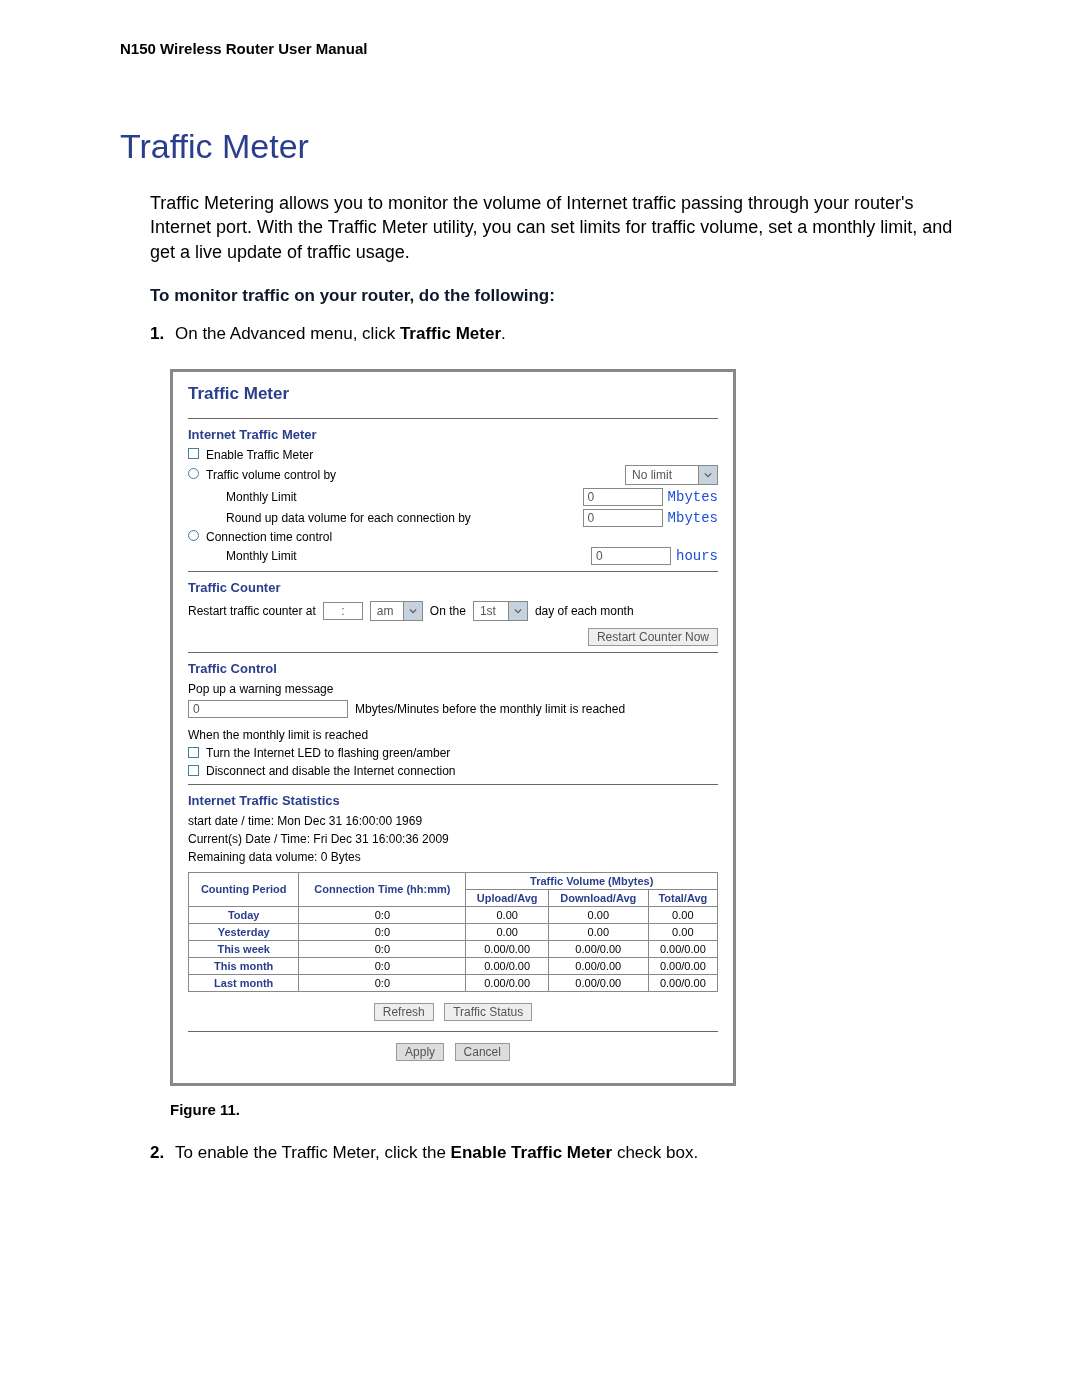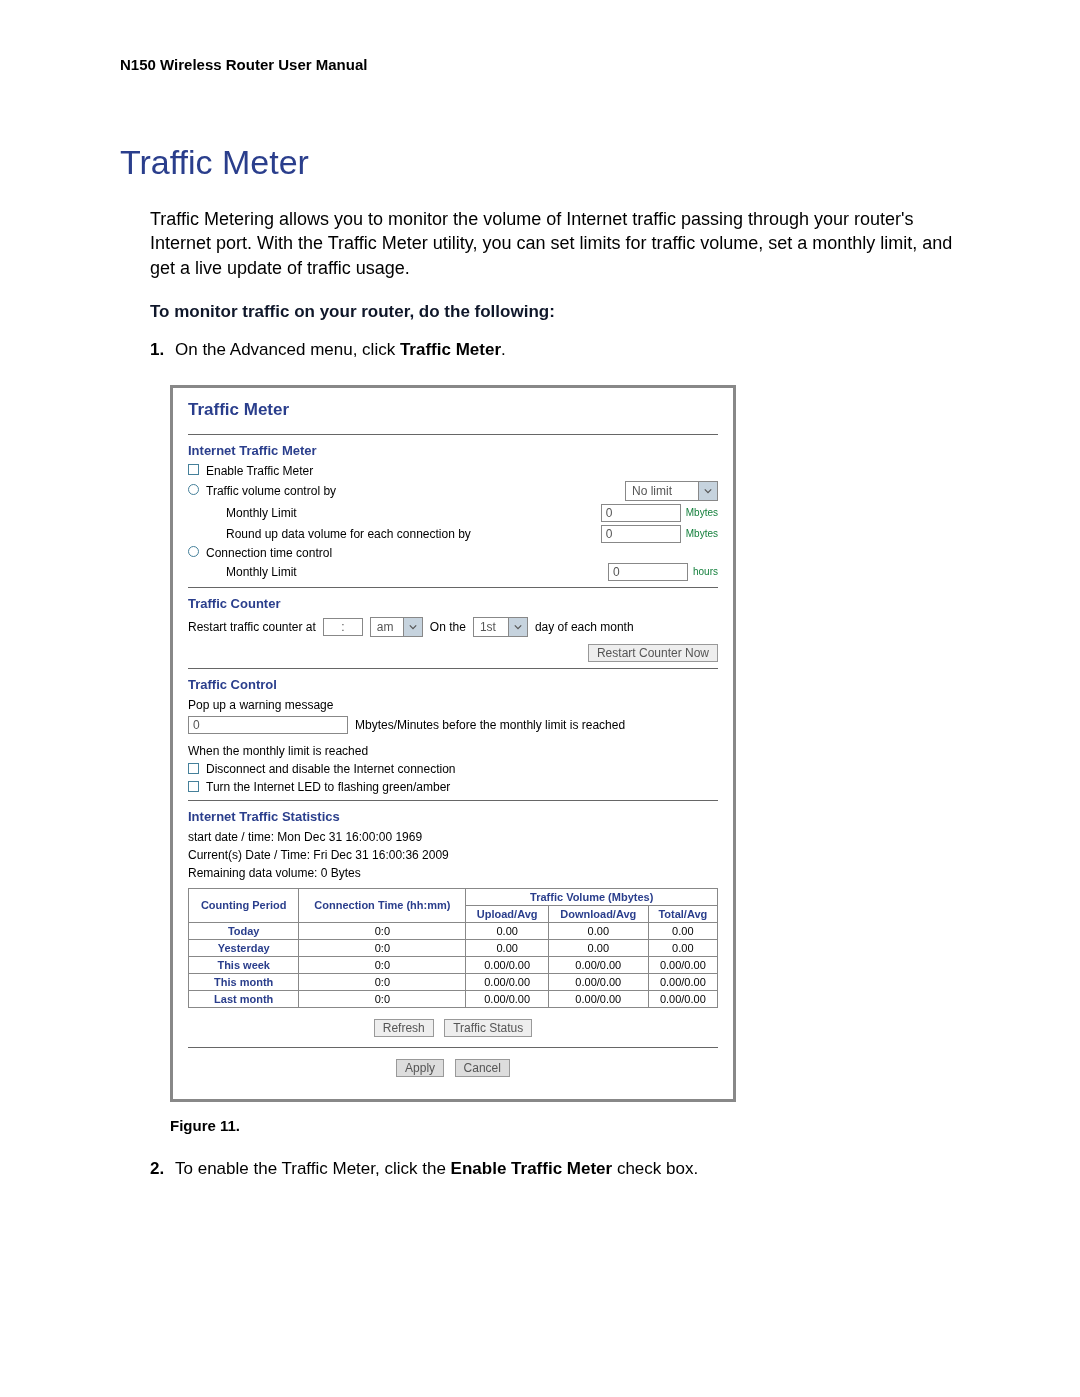--- a/index.html
+++ b/index.html
@@ -11,21 +11,21 @@
   }
   .page {
     width: 1080px;
     margin: 0 auto;
     padding: 40px 0;
     box-sizing: border-box;
   }
   .header-manual {
     font-weight: bold;
     font-size: 15px;
-    margin: 16px 0 70px 120px;
+    margin: 0 0 70px 120px;
   }
   .section-title {
     font-size: 34px;
     color: #2a3e8c;
     margin: 0 0 25px 120px;
     font-family: "Segoe UI", Arial, sans-serif;
     font-weight: 400;
   }
   .body-text {
     margin: 0 120px 22px 150px;
@@ -95,21 +95,21 @@
     width: 18px; height: 18px; background: #c6d3de;
     display: flex; align-items: center; justify-content: center;
     border-left: 1px solid #888;
   }
   .select-ui .sel-arrow svg { width: 8px; height: 8px; }
   .input-ui {
     border: 1px solid #888; height: 18px; font-size: 12px; color: #555;
     padding: 0 4px; min-width: 80px; display: inline-block; box-sizing: border-box;
     line-height: 16px;
   }
-  .unit { font-size: 10px; color: #15803d; }
+  .unit { font-size: 14px; color: #1d4ed8; font-family: Liberation Mono, monospace; }
   .small-input { min-width: 40px; }
   .tc-row { font-size: 12px; margin: 4px 0; display:flex; align-items:center; gap:7px; flex-wrap:wrap;}
   .tc-text { font-size: 12px; margin: 4px 0; }
 
   .btn-ui {
     display: inline-block; font-size: 12px; padding: 1px 8px;
     background: #eee; border: 1px solid #999; color: #555;
   }
   .btn-ui.dark { background: #ddd; color: #555; }
   .btn-row { text-align: center; margin: 10px 0; }
@@ -247,25 +247,25 @@
 
       <div class="shot-subhead">Traffic Control</div>
       <div class="tc-text">Pop up a warning message</div>
       <div class="tc-row">
         <span class="input-ui" style="min-width:160px;">0</span>
         <span>Mbytes/Minutes before the monthly limit is reached</span>
       </div>
       <div class="tc-text" style="margin-top:10px;">When the monthly limit is reached</div>
       <div class="tc-row">
         <span class="checkbox"></span>
-        <span>Disconnect and disable the Internet connection</span>
+        <span>Turn the Internet LED to flashing green/amber</span>
       </div>
       <div class="tc-row">
         <span class="checkbox"></span>
-        <span>Turn the Internet LED to flashing green/amber</span>
+        <span>Disconnect and disable the Internet connection</span>
       </div>
 
       <hr class="shot-rule">
 
       <div class="shot-subhead">Internet Traffic Statistics</div>
       <div class="tc-text">start date / time: Mon Dec 31 16:00:00 1969</div>
       <div class="tc-text">Current(s) Date / Time: Fri Dec 31 16:00:36 2009</div>
       <div class="tc-text">Remaining data volume: 0 Bytes</div>
 
       <table class="stats-table">

